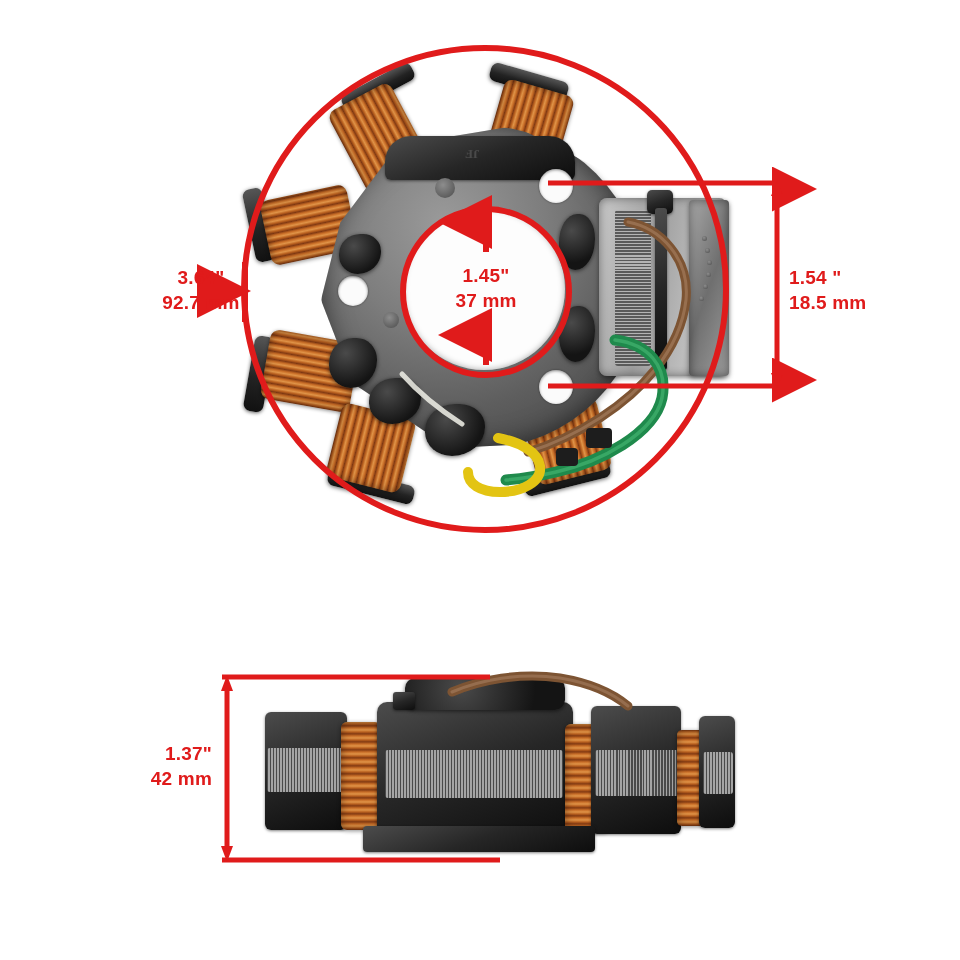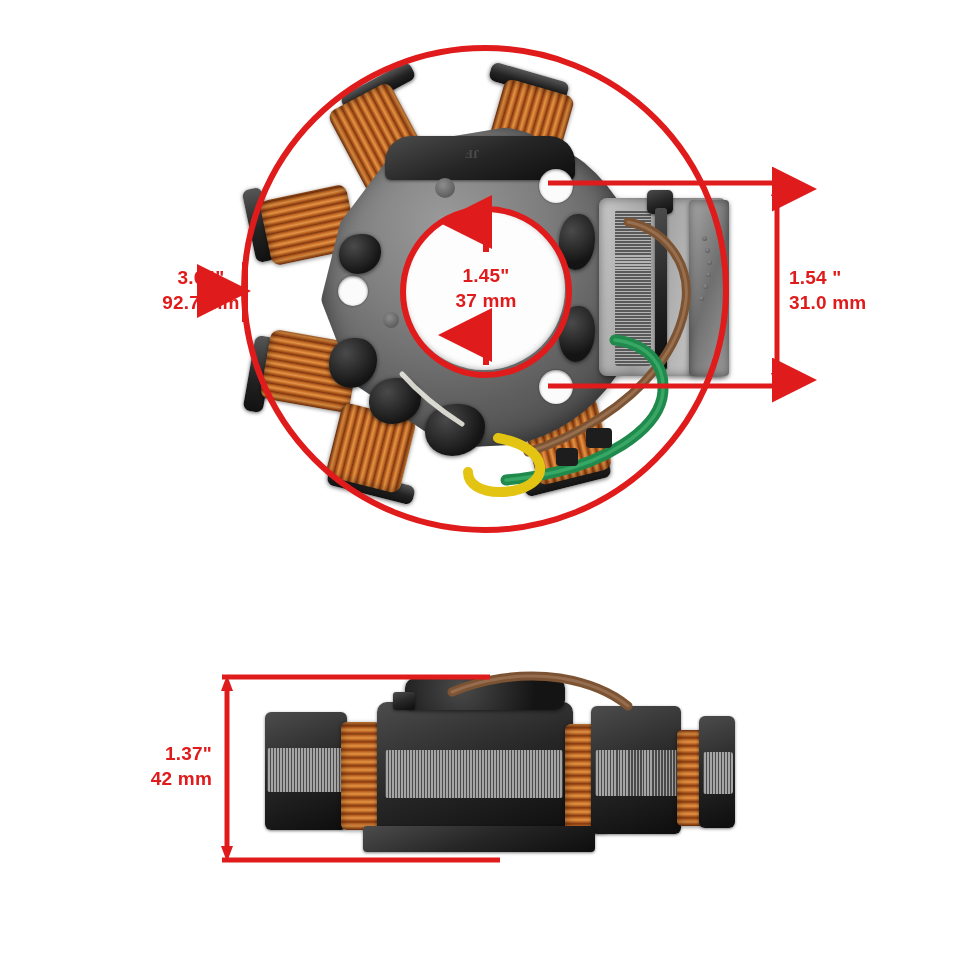--- a/index.html
+++ b/index.html
@@ -256,21 +256,21 @@
     <span class="ln">92.7 mm</span>
   </div>
 
   <div class="dim-label" style="left:431px;top:263px;width:110px;">
     <span class="ln">1.45"</span>
     <span class="ln">37 mm</span>
   </div>
 
   <div class="dim-label" style="left:789px;top:265px;width:130px;text-align:left;">
     <span class="ln">1.54 "</span>
-    <span class="ln">31.0 mm</span>
+    <span class="ln">18.5 mm</span>
   </div>
 
   <div class="dim-label" style="left:100px;top:741px;width:112px;text-align:right;">
     <span class="ln">1.37"</span>
     <span class="ln">42 mm</span>
   </div>
 
 </div>
 
 </body></html>

